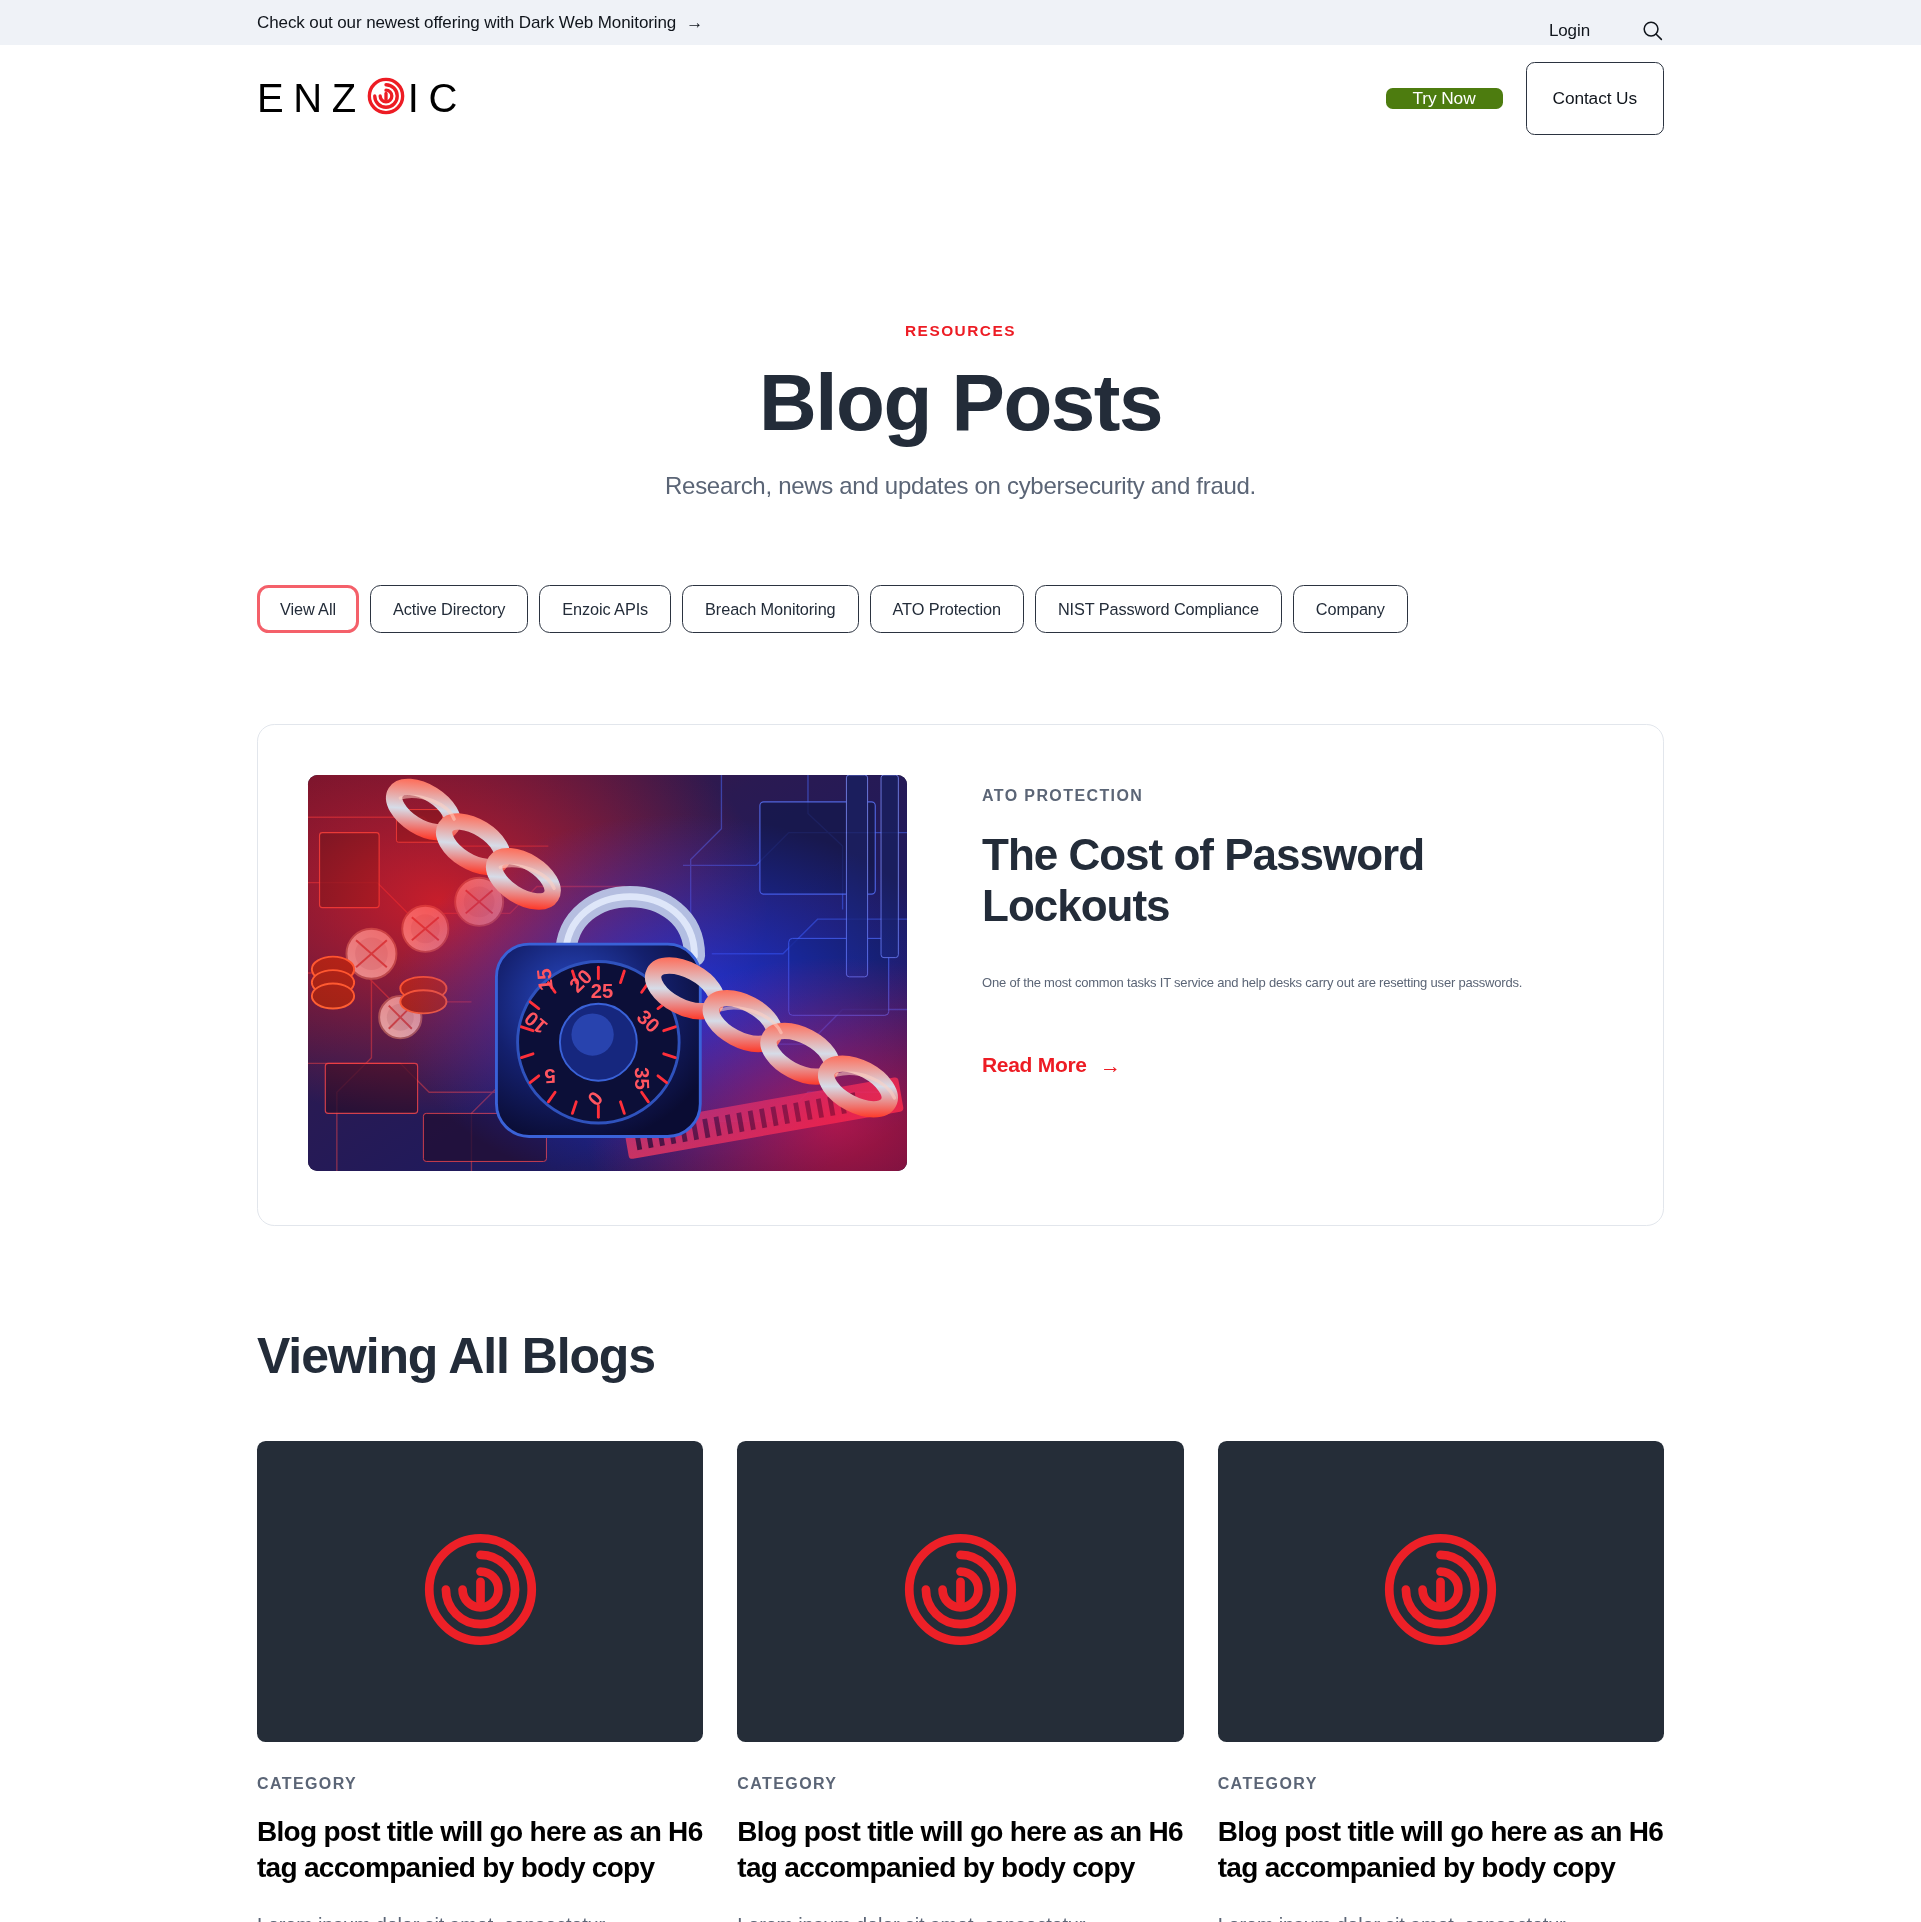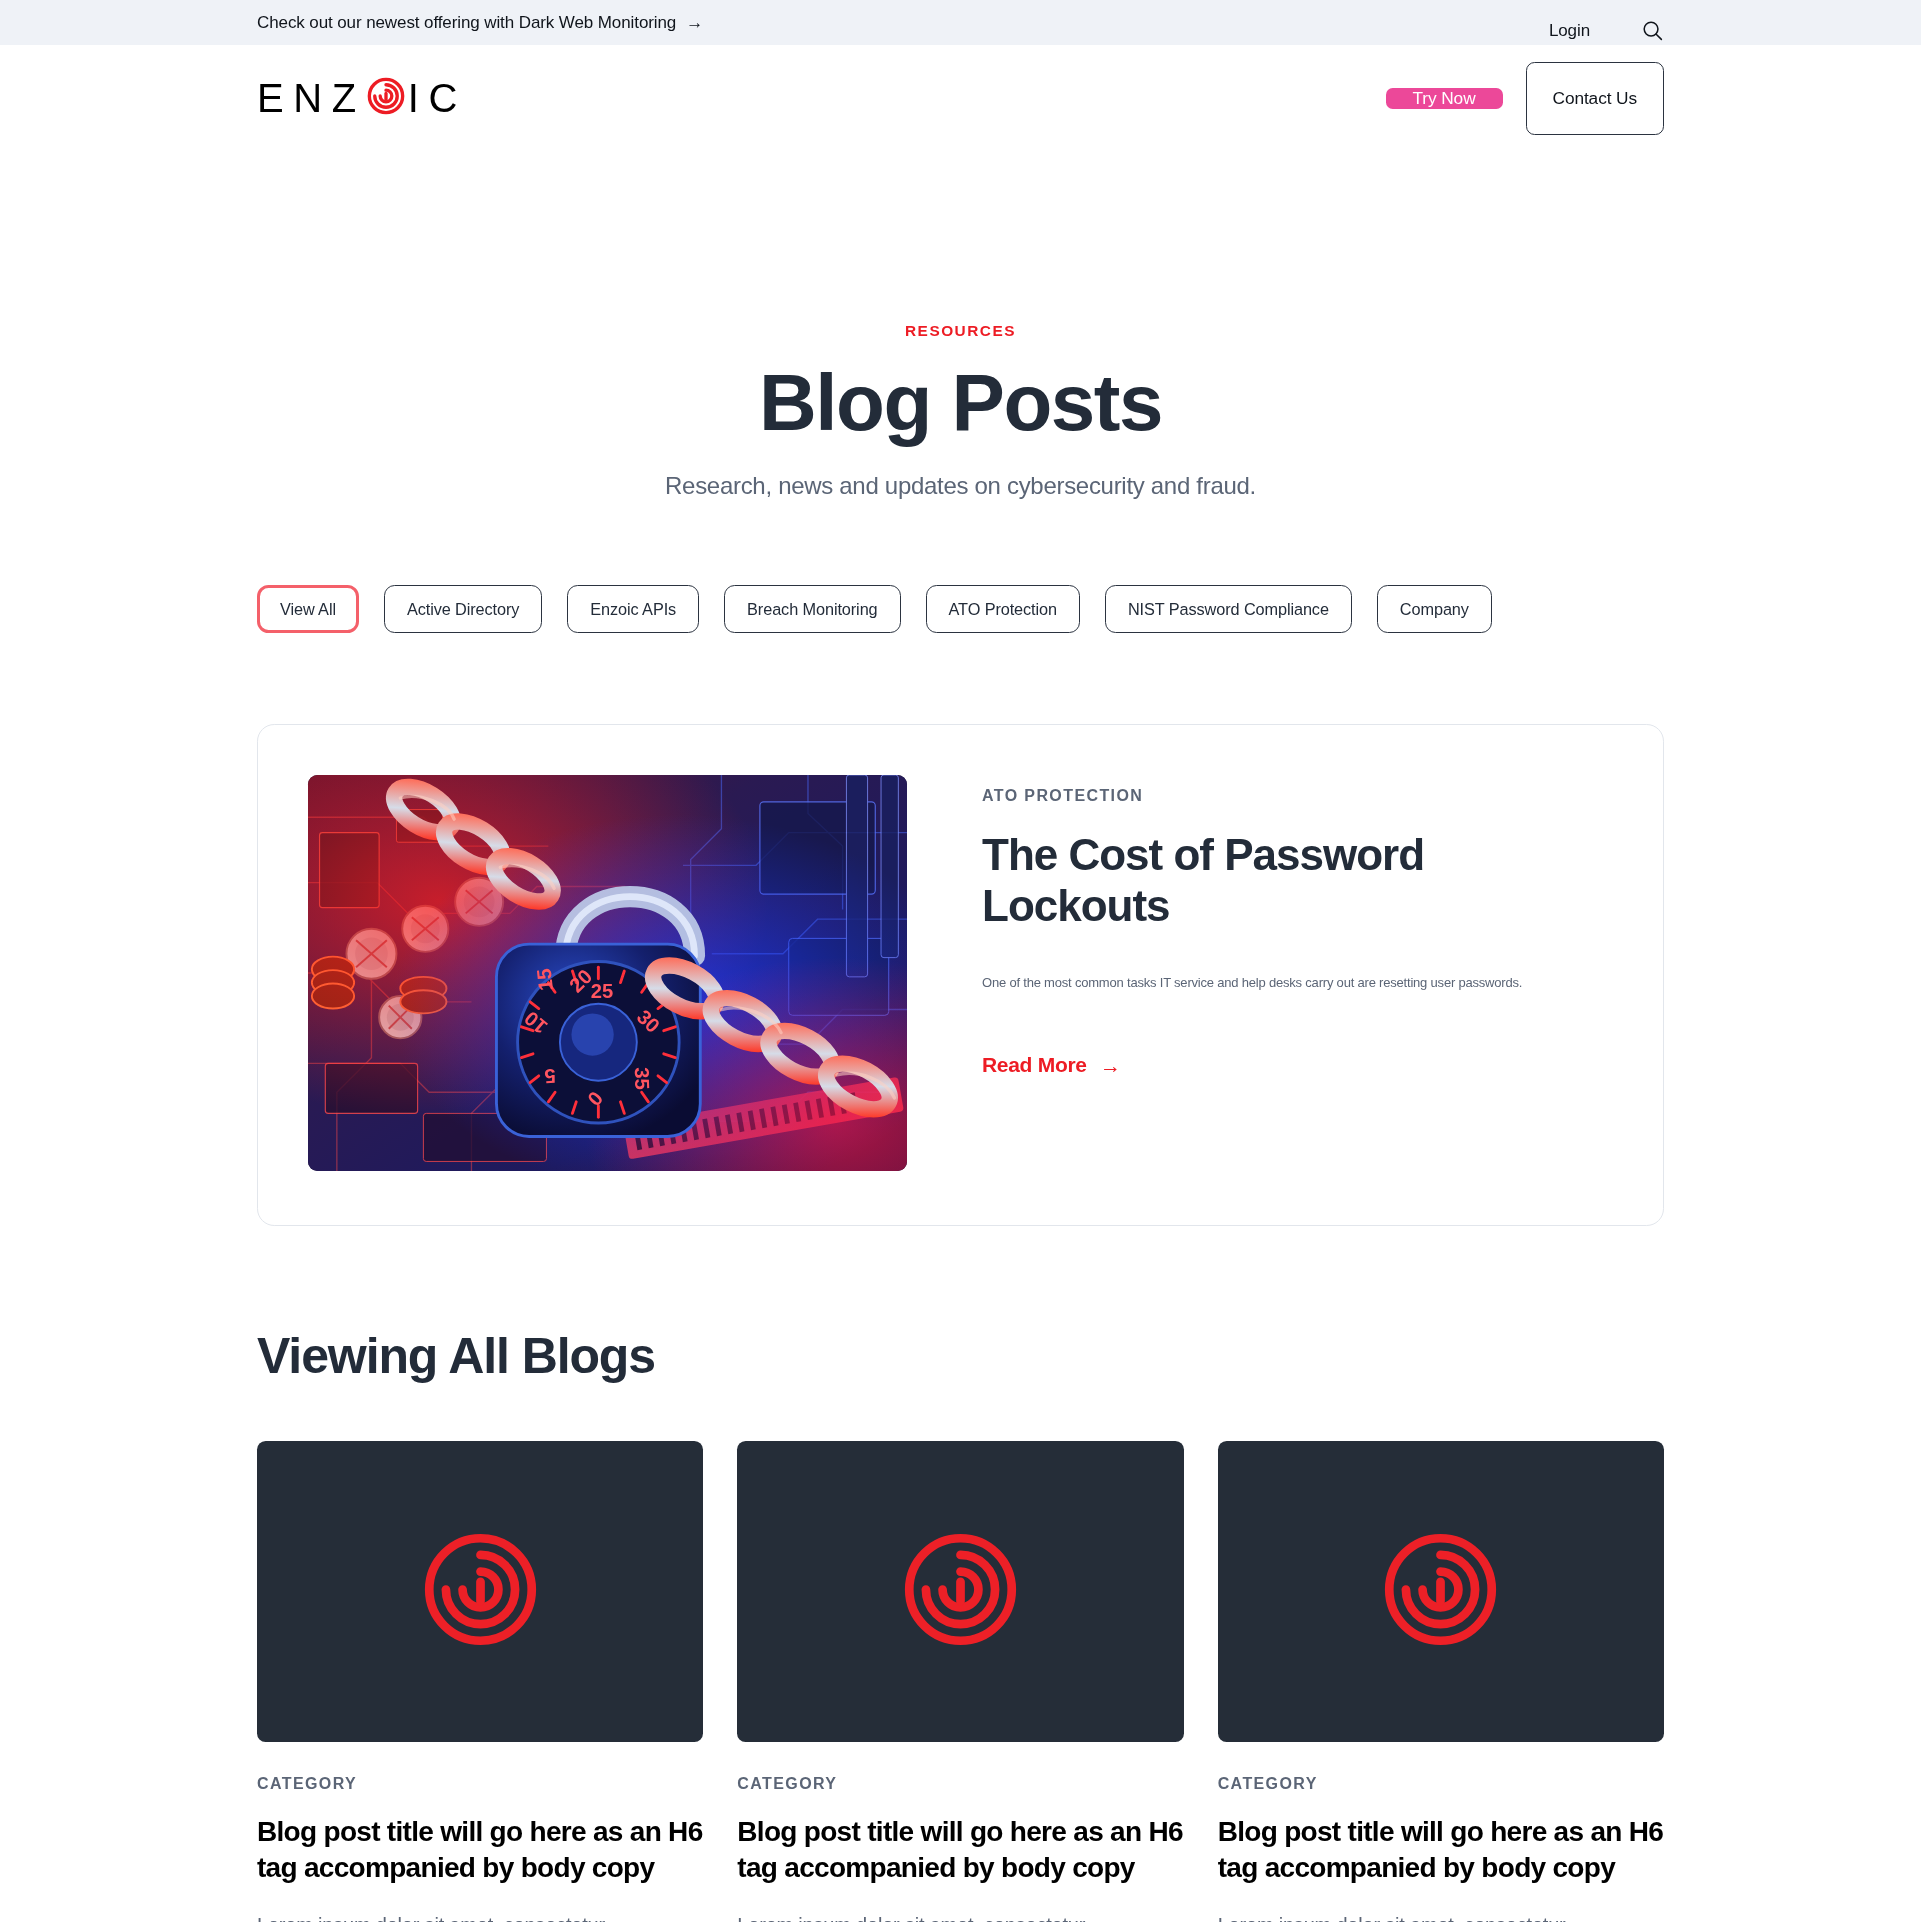--- a/index.html
+++ b/index.html
@@ -110,21 +110,21 @@
 
   .header-ctas {
     position: absolute;
     right: 257px; top: 0;
     height: 106px;
     display: flex;
     align-items: center;
     gap: 23px;
   }
   .btn-try {
-    background: #ec4899;
+    background: #4d7c0f;
     color: #ffffff;
     font-size: 17.3px;
     font-weight: 500;
     border: none;
     border-radius: 6.7px;
     padding: 0 27px;
     cursor: pointer;
     letter-spacing: -0.1px;
     font-family: "Liberation Sans", sans-serif;
   }
@@ -164,21 +164,21 @@
   .hero-sub {
     font-size: 24px;
     color: #5b6576;
     letter-spacing: -0.3px;
     font-weight: 400;
   }
 
   
   .filters {
     display: flex;
-    gap: 25px;
+    gap: 11px;
     padding: 0 257px;
     margin-top: 85px;
     flex-wrap: nowrap;
   }
   .pill {
     border: 1.4px solid #2b3340;
     border-radius: 10.6px;
     background: #ffffff;
     color: #232c39;
     font-size: 16.3px;

